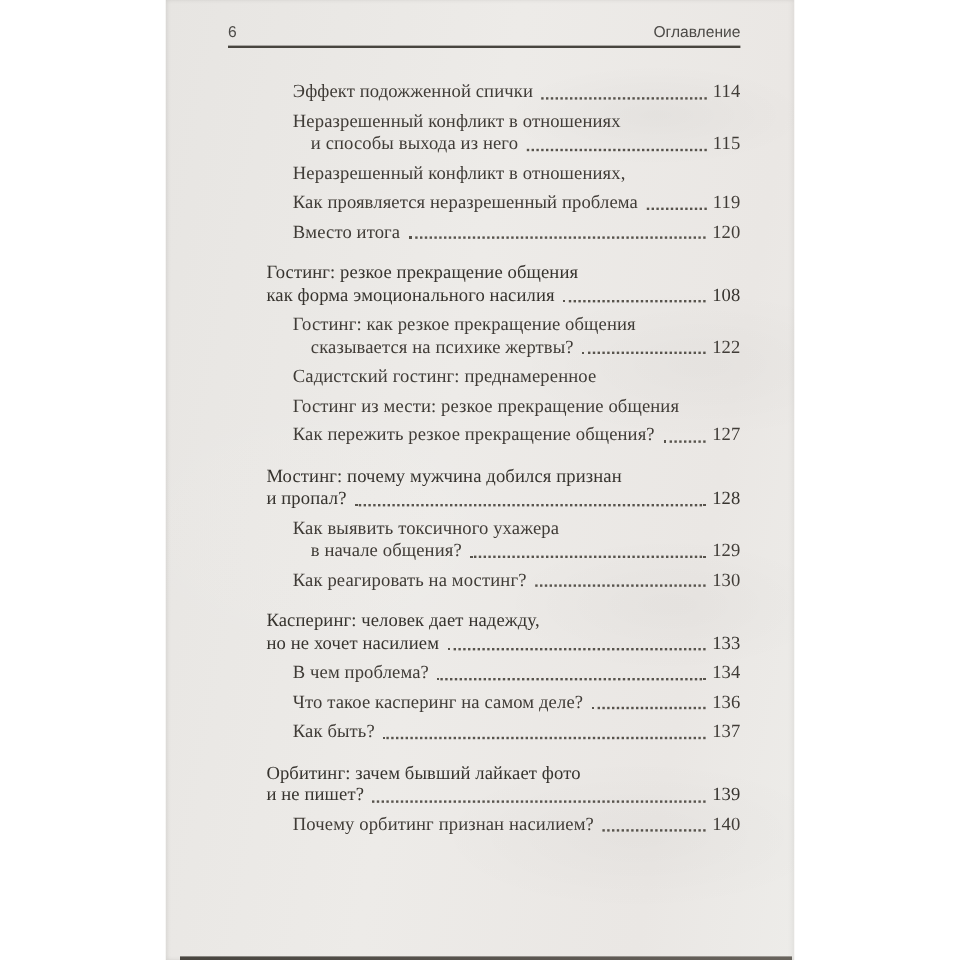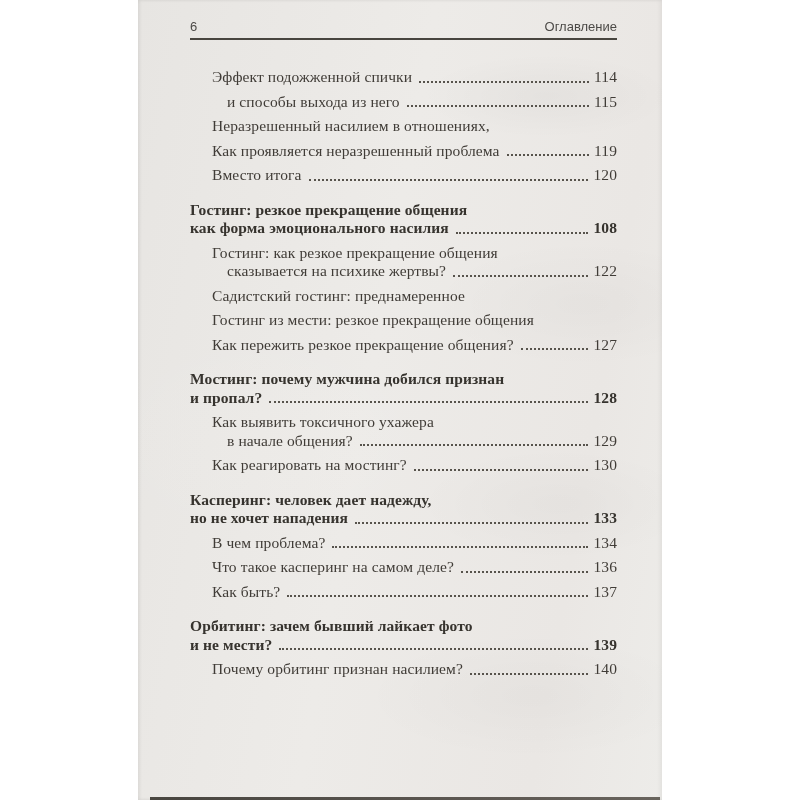--- a/index.html
+++ b/index.html
@@ -53,26 +53,27 @@
   .rule {
     margin-top: 4px;
     border-bottom: 2px solid #48453f;
   }
   .toc {
     margin-top: 28px;
     font-size: 15.5px;
     line-height: 18.5px;
     color: #403c37;
     letter-spacing: 0.1px;
+    margin-left: 32px;
   }
   .entry { margin-top: 6px; }
   .entry.sub { padding-left: 22px; }
   .entry.chapter {
     margin-top: 16px;
-    font-weight: bold;
+    font-weight: normal;
     color: #36332e;
   }
   .entry:first-child { margin-top: 0; }
   .sub .line.cont { padding-left: 15px; }
   .chapter .line.cont { padding-left: 0; }
   .line.last { display: flex; align-items: flex-end; }
   .t { white-space: nowrap; }
   .leader {
     flex: 1;
     min-width: 12px;
@@ -93,28 +94,29 @@
     <div class="rule"></div>
     <div class="toc">
         <div class="entry sub">
           <div class="line last">
             <span class="t">Эффект подожженной спички</span>
             <span class="leader"></span>
             <span class="num">114</span>
           </div>
         </div>
         <div class="entry sub">
+          <div class="line"><span class="t">Неразрешенный конфликт в отношениях</span></div>
           <div class="line cont last">
             <span class="t">и способы выхода из него</span>
             <span class="leader"></span>
             <span class="num">115</span>
           </div>
         </div>
         <div class="entry sub">
-          <div class="line"><span class="t">Неразрешенный насилием в отношениях,</span></div>
+          <div class="line"><span class="t">Неразрешенный конфликт в отношениях,</span></div>
         </div>
         <div class="entry sub">
           <div class="line last">
             <span class="t">Как проявляется неразрешенный проблема</span>
             <span class="leader"></span>
             <span class="num">119</span>
           </div>
         </div>
         <div class="entry sub">
           <div class="line last">
@@ -171,21 +173,21 @@
         <div class="entry sub">
           <div class="line last">
             <span class="t">Как реагировать на мостинг?</span>
             <span class="leader"></span>
             <span class="num">130</span>
           </div>
         </div>
         <div class="entry chapter">
           <div class="line"><span class="t">Касперинг: человек дает надежду,</span></div>
           <div class="line cont last">
-            <span class="t">но не хочет нападения</span>
+            <span class="t">но не хочет насилием</span>
             <span class="leader"></span>
             <span class="num">133</span>
           </div>
         </div>
         <div class="entry sub">
           <div class="line last">
             <span class="t">В чем проблема?</span>
             <span class="leader"></span>
             <span class="num">134</span>
           </div>
@@ -200,21 +202,21 @@
         <div class="entry sub">
           <div class="line last">
             <span class="t">Как быть?</span>
             <span class="leader"></span>
             <span class="num">137</span>
           </div>
         </div>
         <div class="entry chapter">
           <div class="line"><span class="t">Орбитинг: зачем бывший лайкает фото</span></div>
           <div class="line cont last">
-            <span class="t">и не мести?</span>
+            <span class="t">и не пишет?</span>
             <span class="leader"></span>
             <span class="num">139</span>
           </div>
         </div>
         <div class="entry sub">
           <div class="line last">
             <span class="t">Почему орбитинг признан насилием?</span>
             <span class="leader"></span>
             <span class="num">140</span>
           </div>

